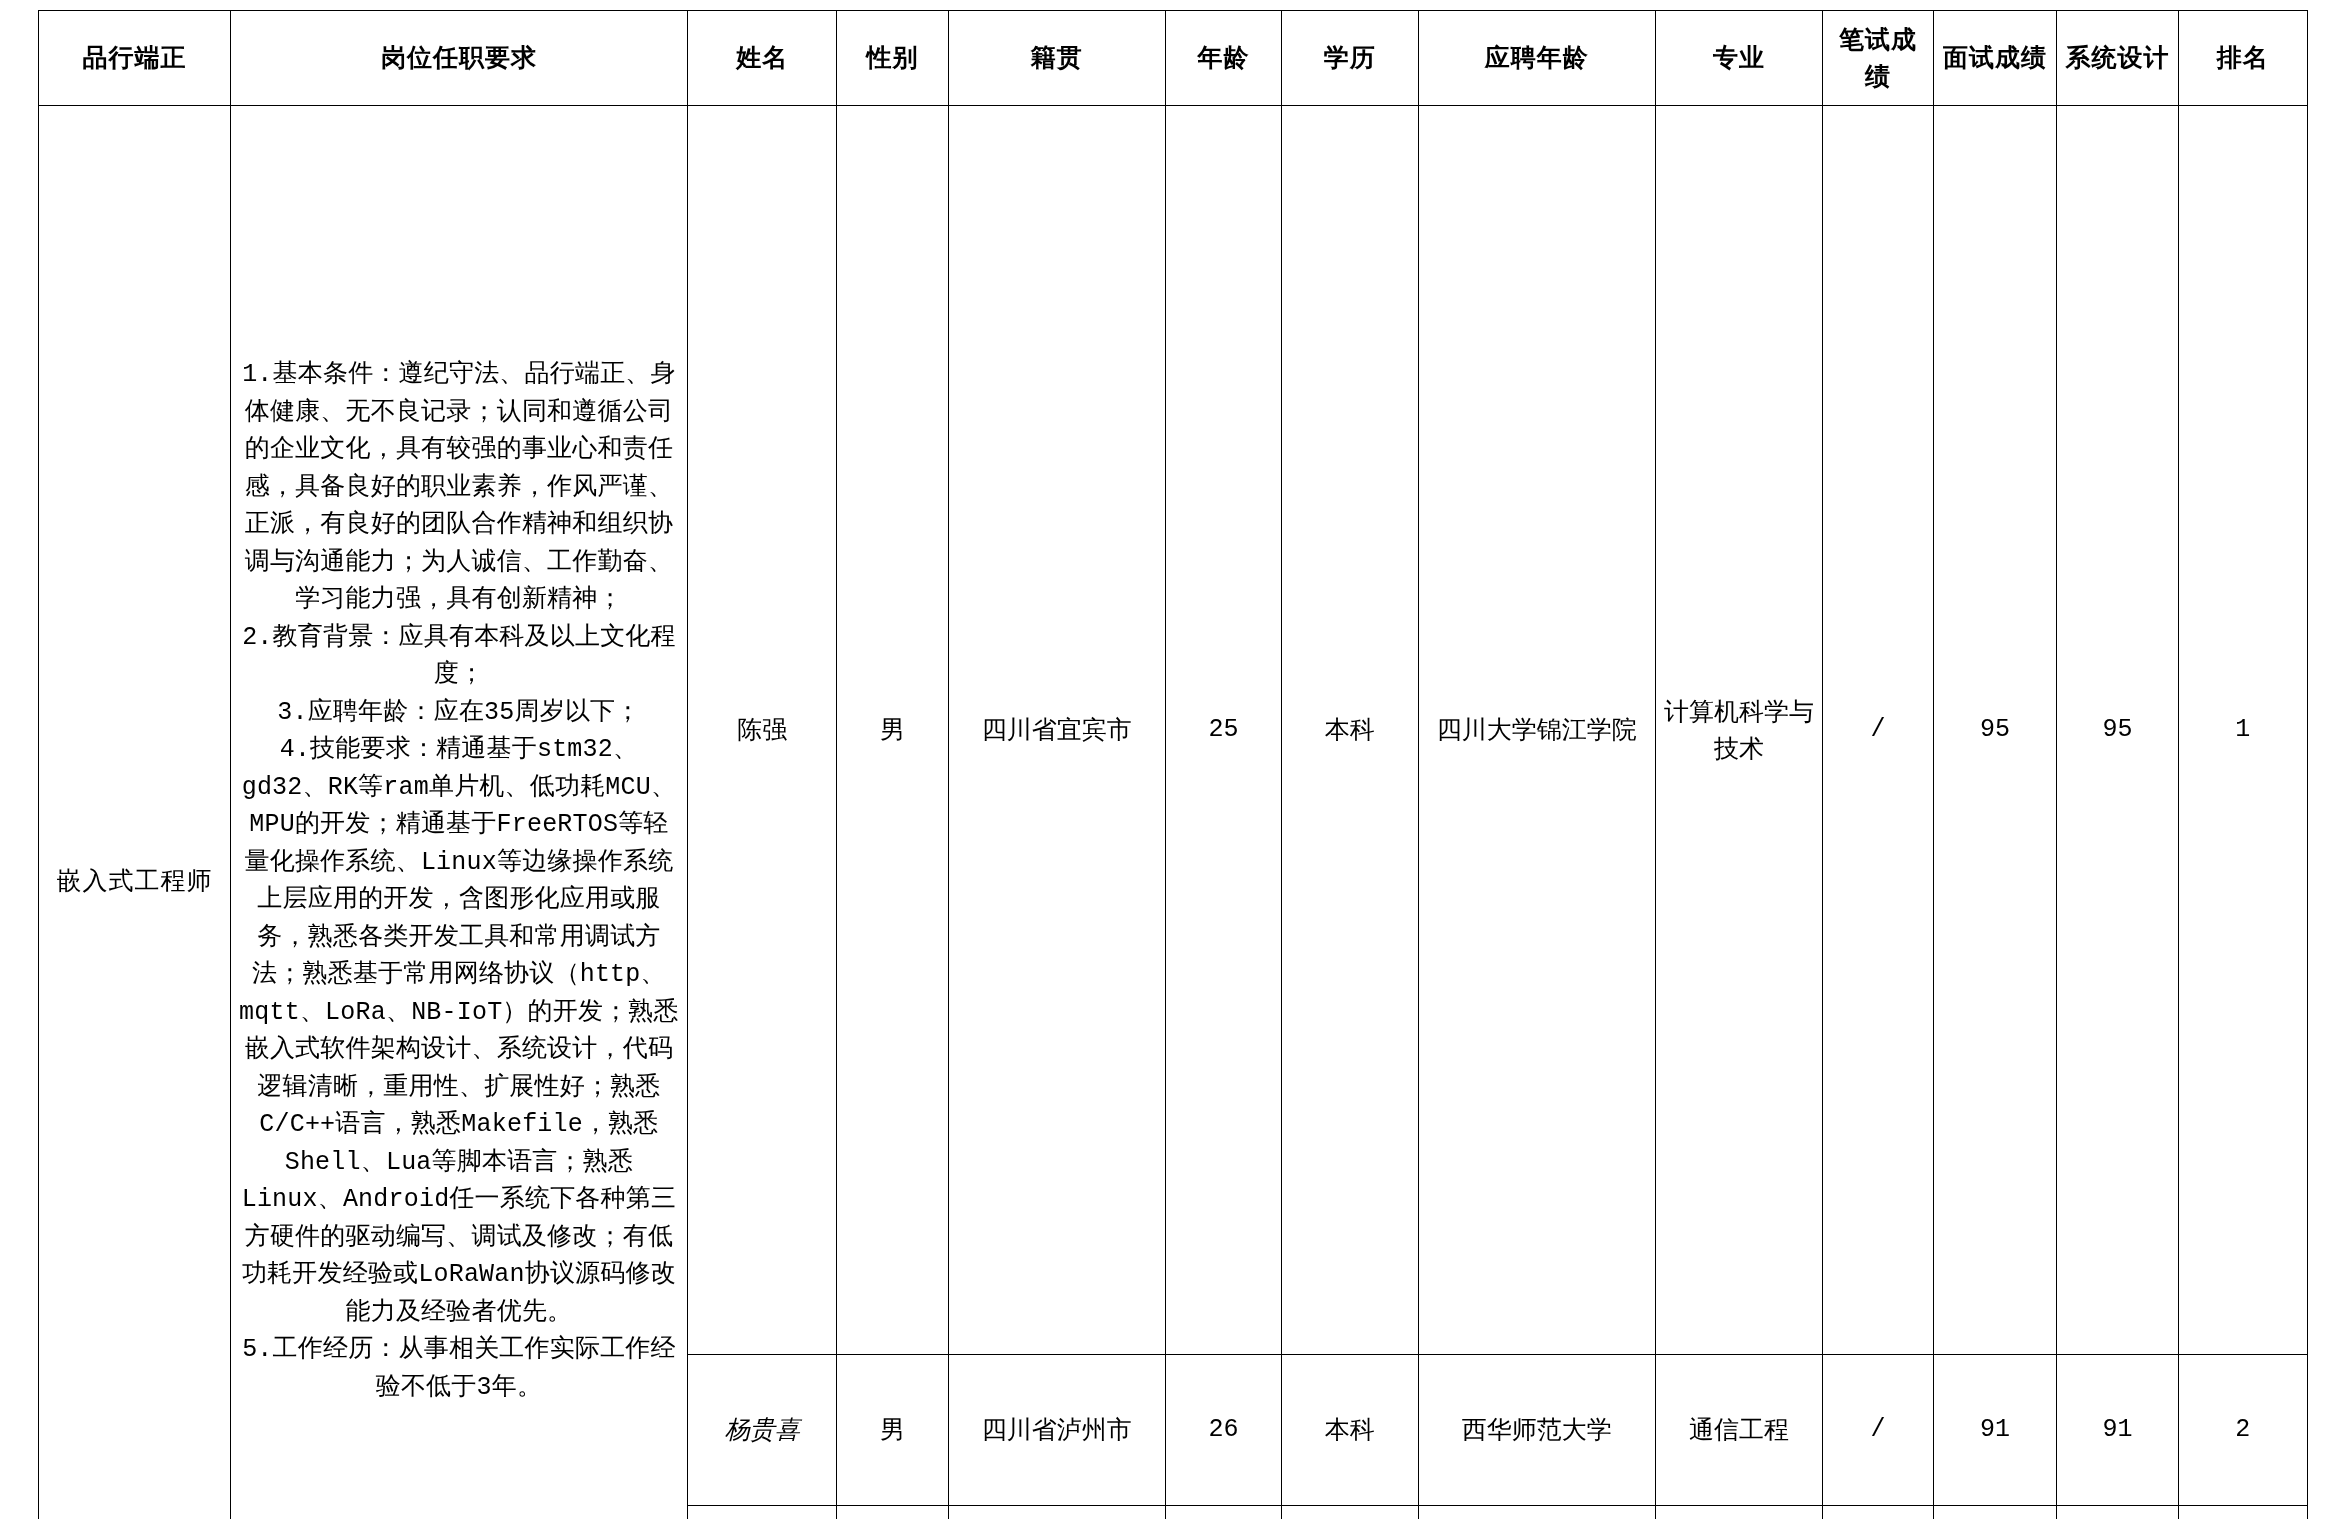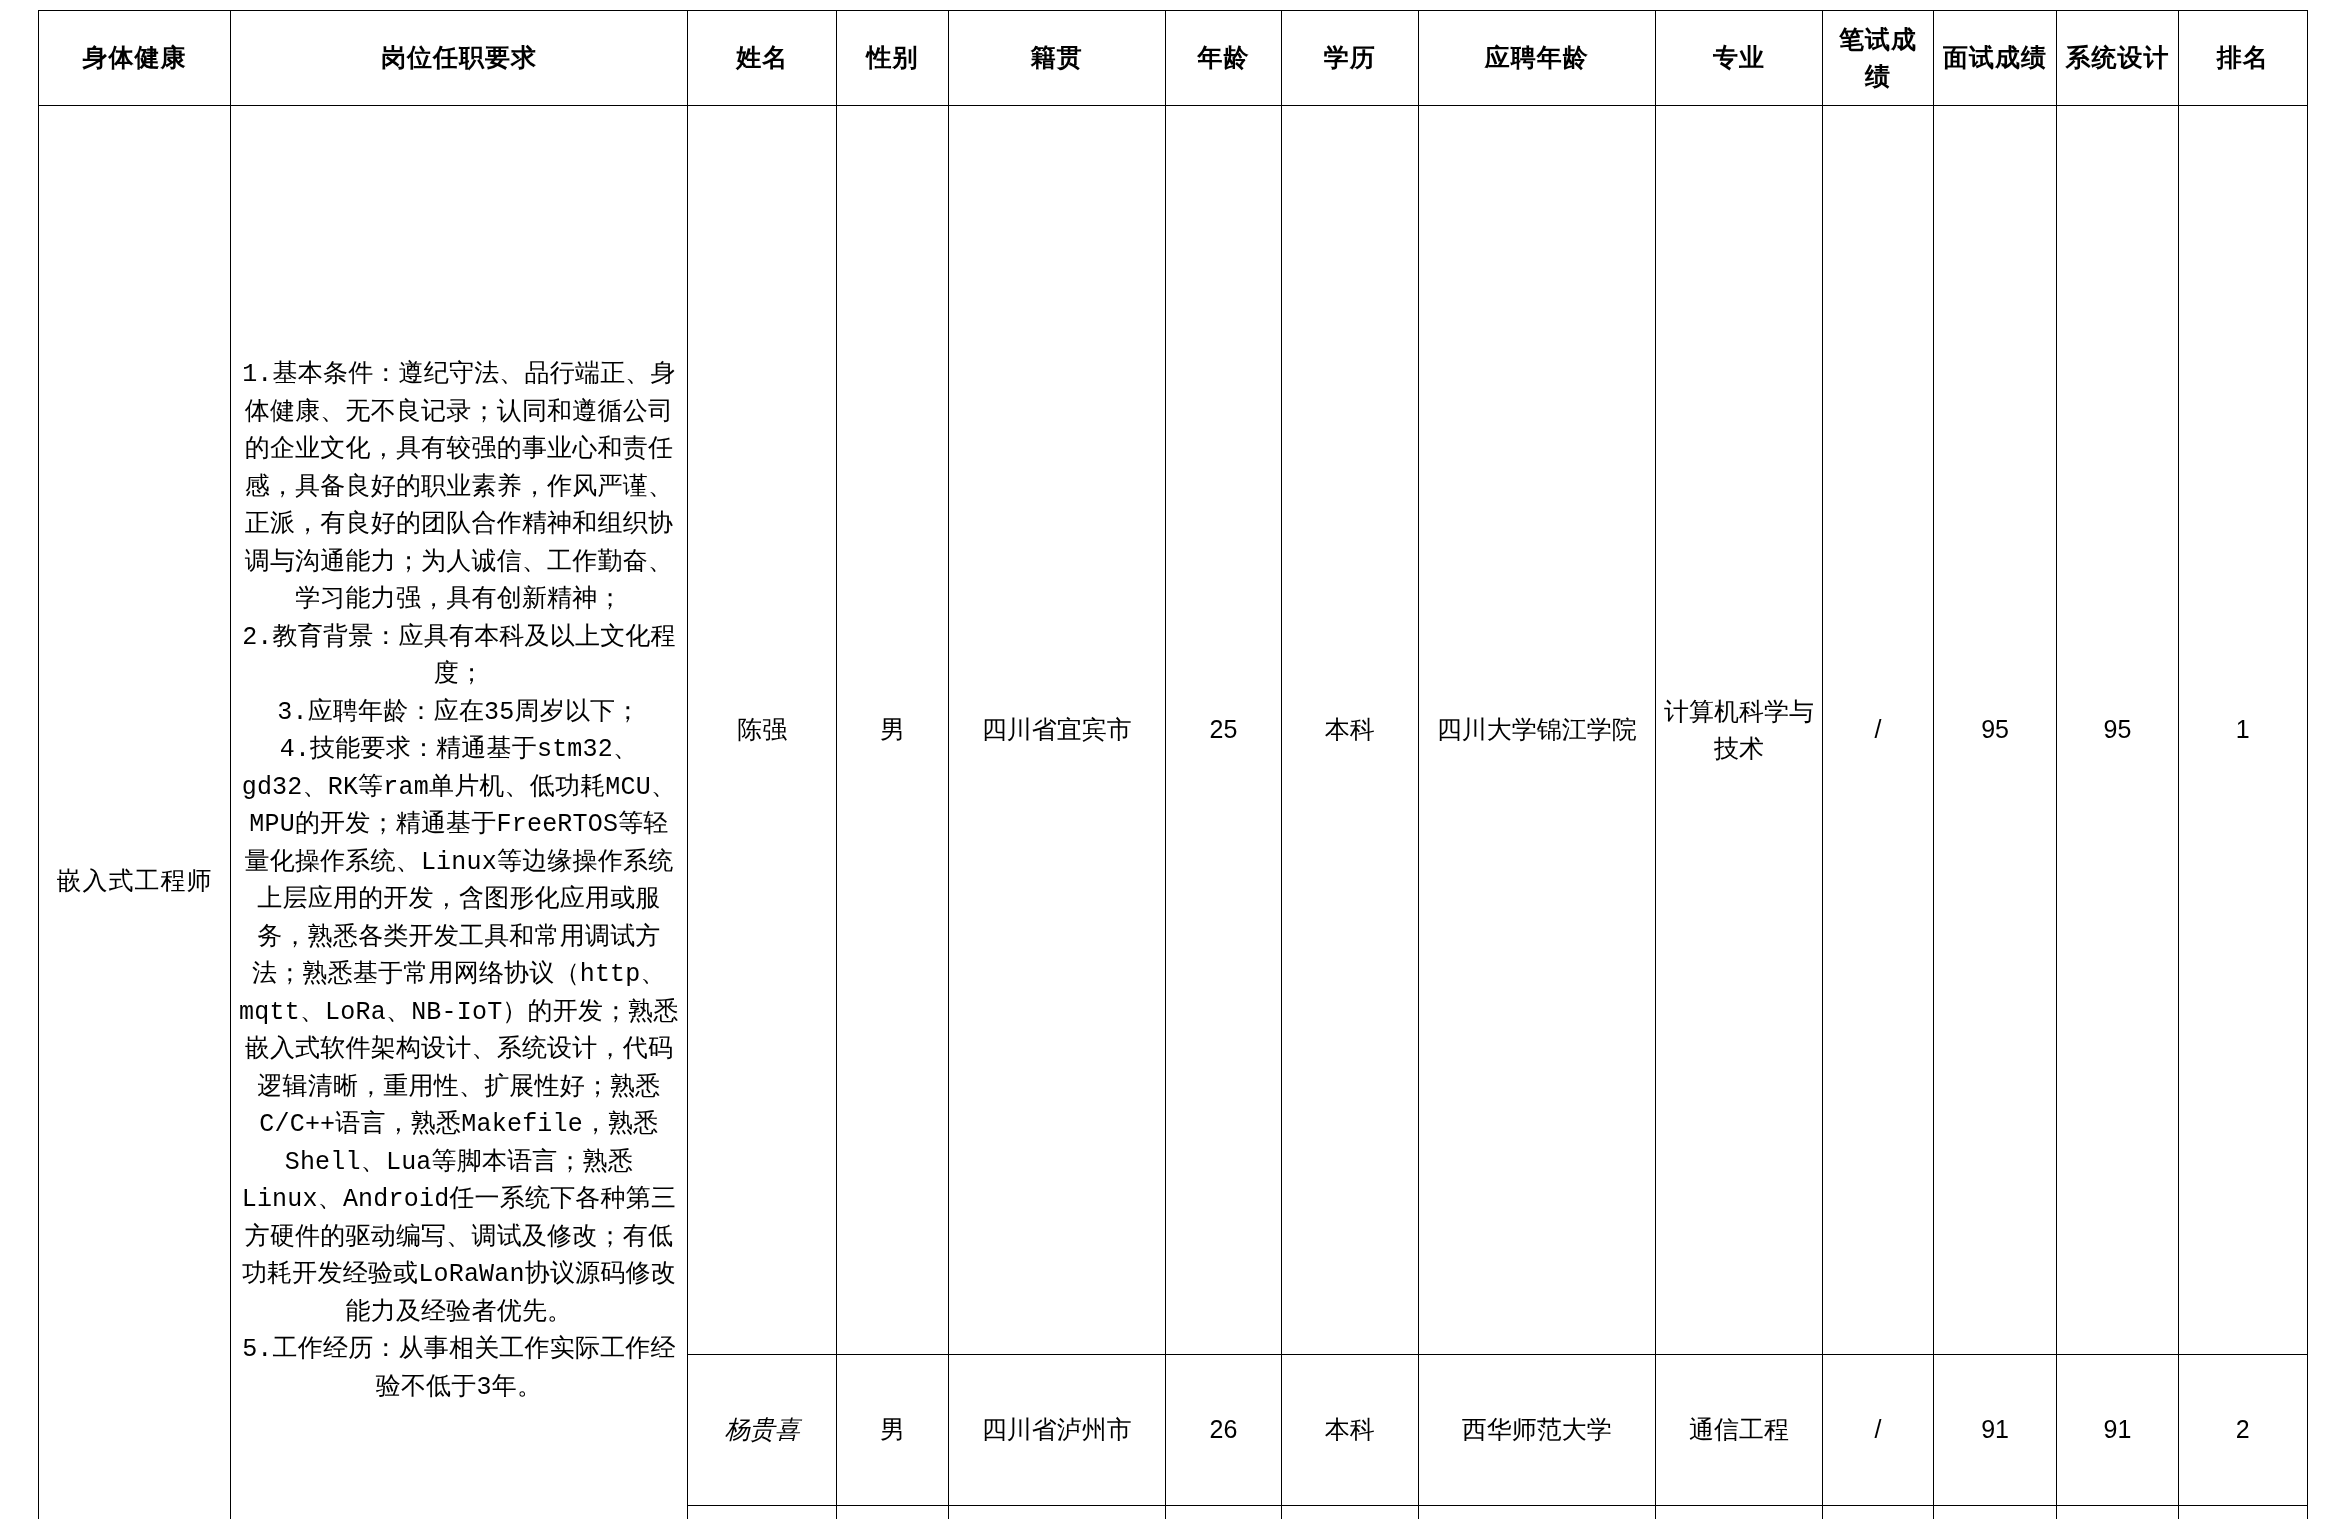--- a/index.html
+++ b/index.html
@@ -67,21 +67,21 @@
   .req-text {
     white-space: pre-wrap;
     word-break: break-word;
     font-family: Liberation Mono, monospace;
   }
   td.tall {
     height: 1240px;
   }
   td.row2 { height: 142px; font-style: italic; }
   td.row3 { height: 142px; }
-  .num { font-family: Liberation Sans, sans-serif; }
+  .num { font-family: Liberation Mono, monospace; }
 </style>
 </head>
 <body>
 
 <div class="sheet">
   <table class="rec">
     <colgroup>
       <col class="c-post">
       <col class="c-req">
       <col class="c-name">
@@ -91,21 +91,21 @@
       <col class="c-edu">
       <col class="c-school">
       <col class="c-major">
       <col class="c-written">
       <col class="c-interview">
       <col class="c-total">
       <col class="c-rank">
     </colgroup>
     <thead>
       <tr>
-        <th>身体健康</th>
+        <th>品行端正</th>
         <th>岗位任职要求</th>
         <th>姓名</th>
         <th>性别</th>
         <th>籍贯</th>
         <th>年龄</th>
         <th>学历</th>
         <th>应聘年龄</th>
         <th>专业</th>
         <th>笔试成绩</th>
         <th>面试成绩</th>

